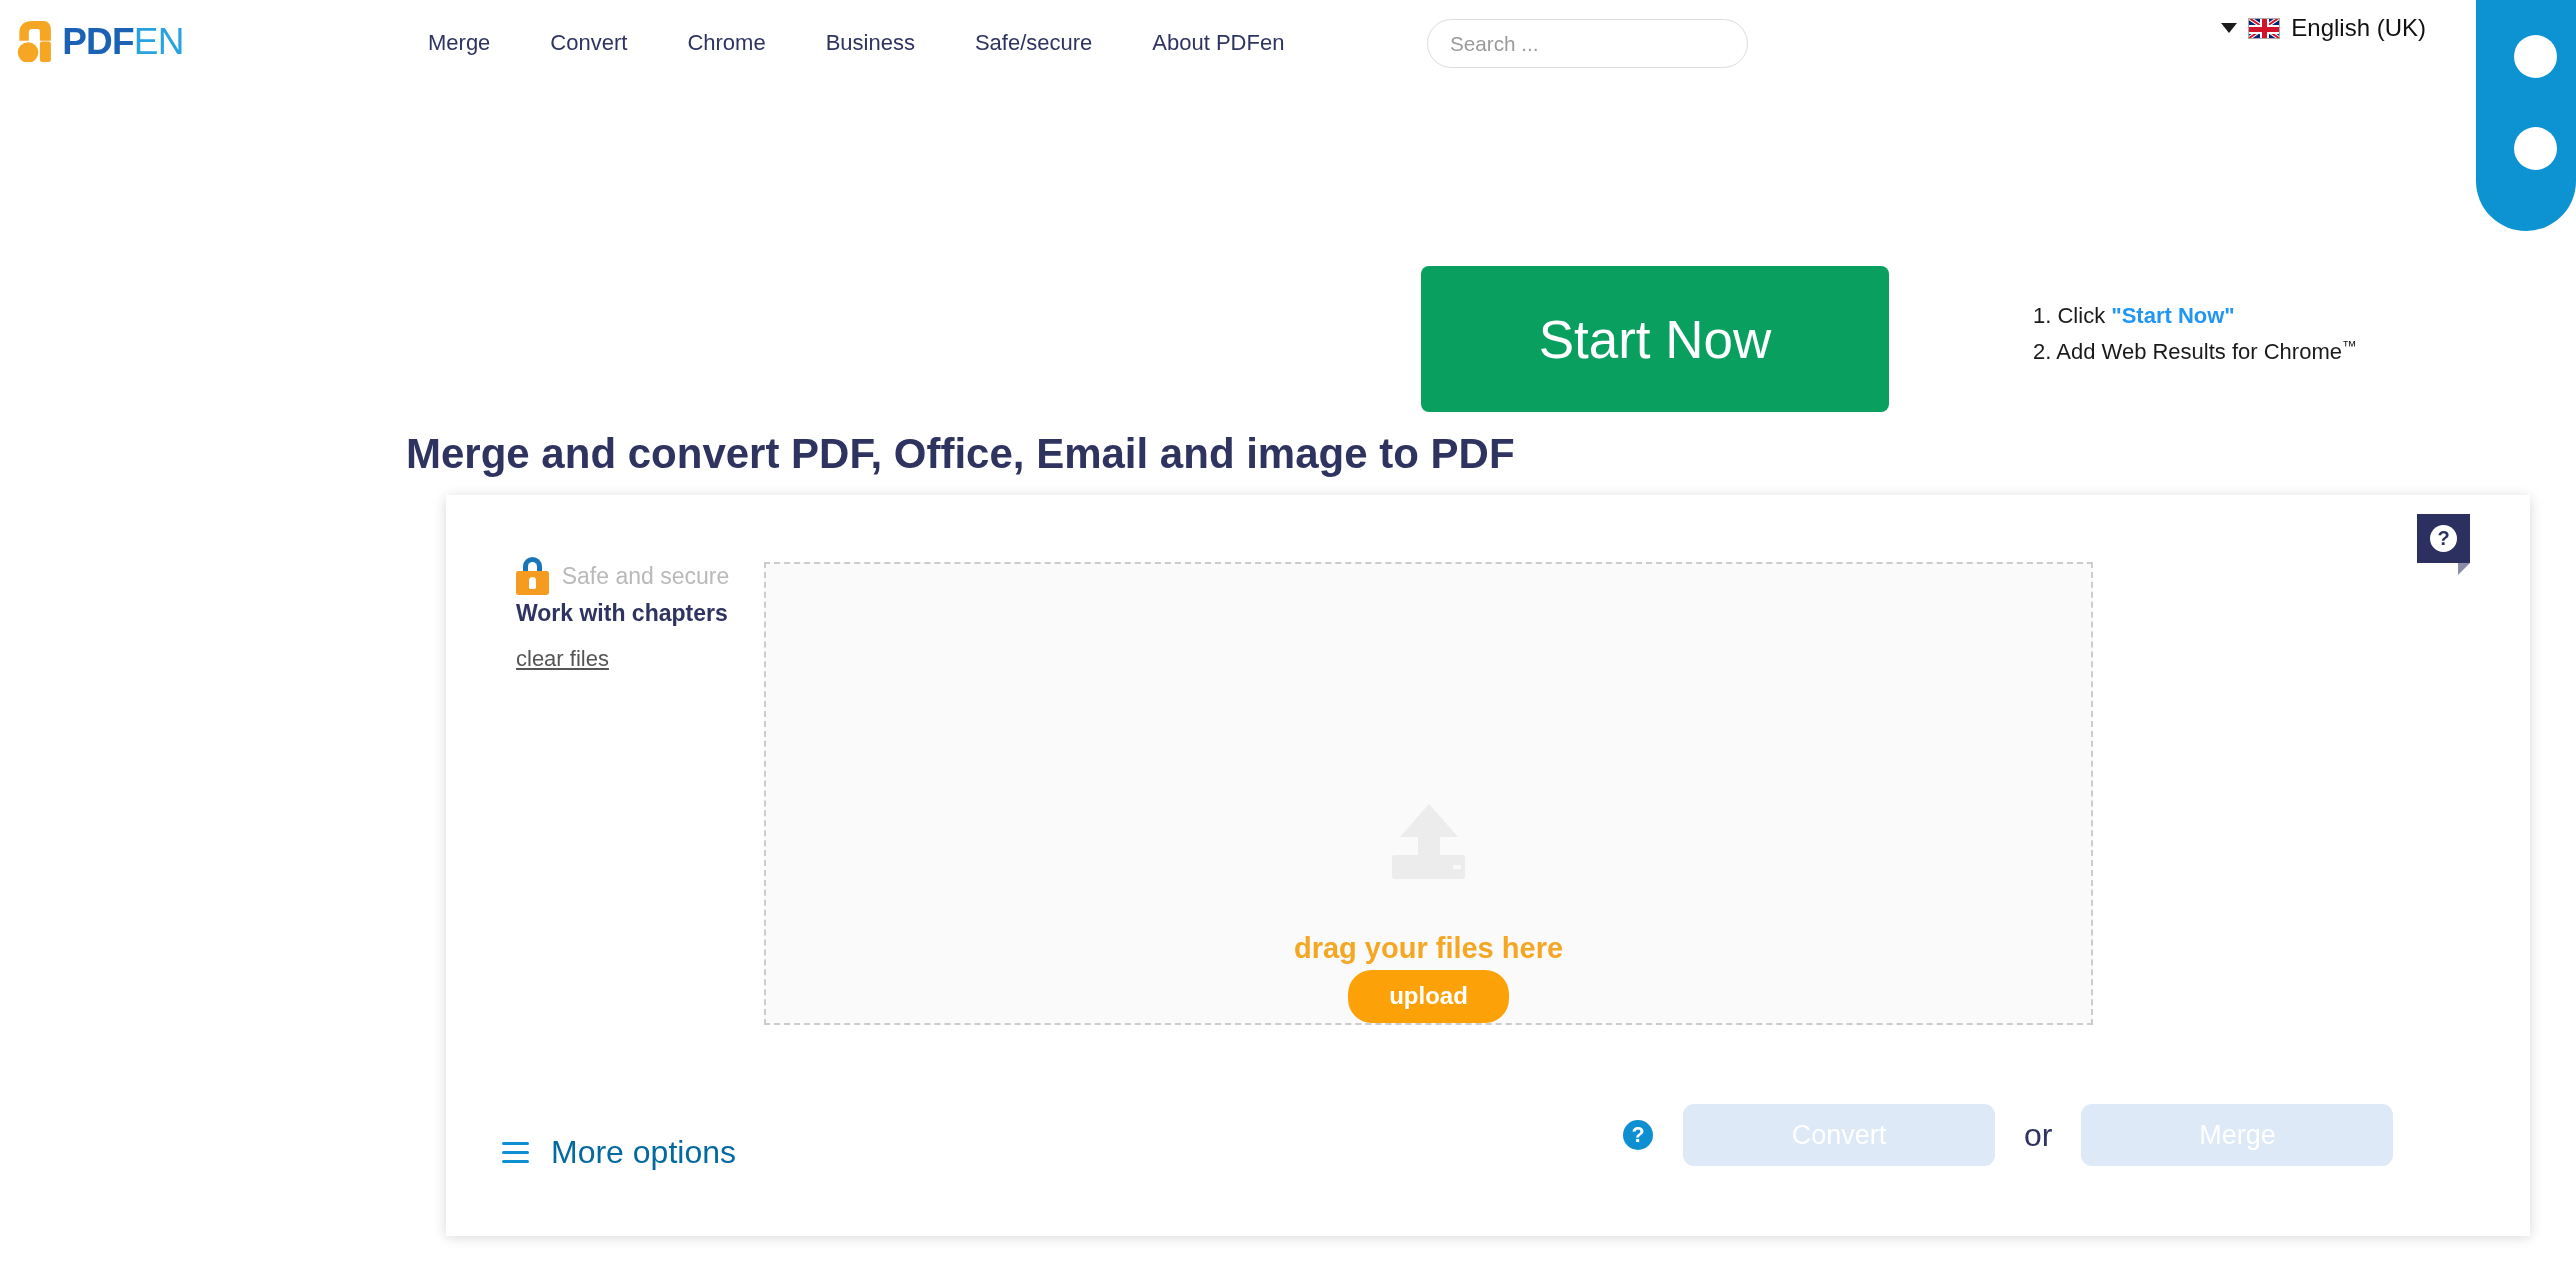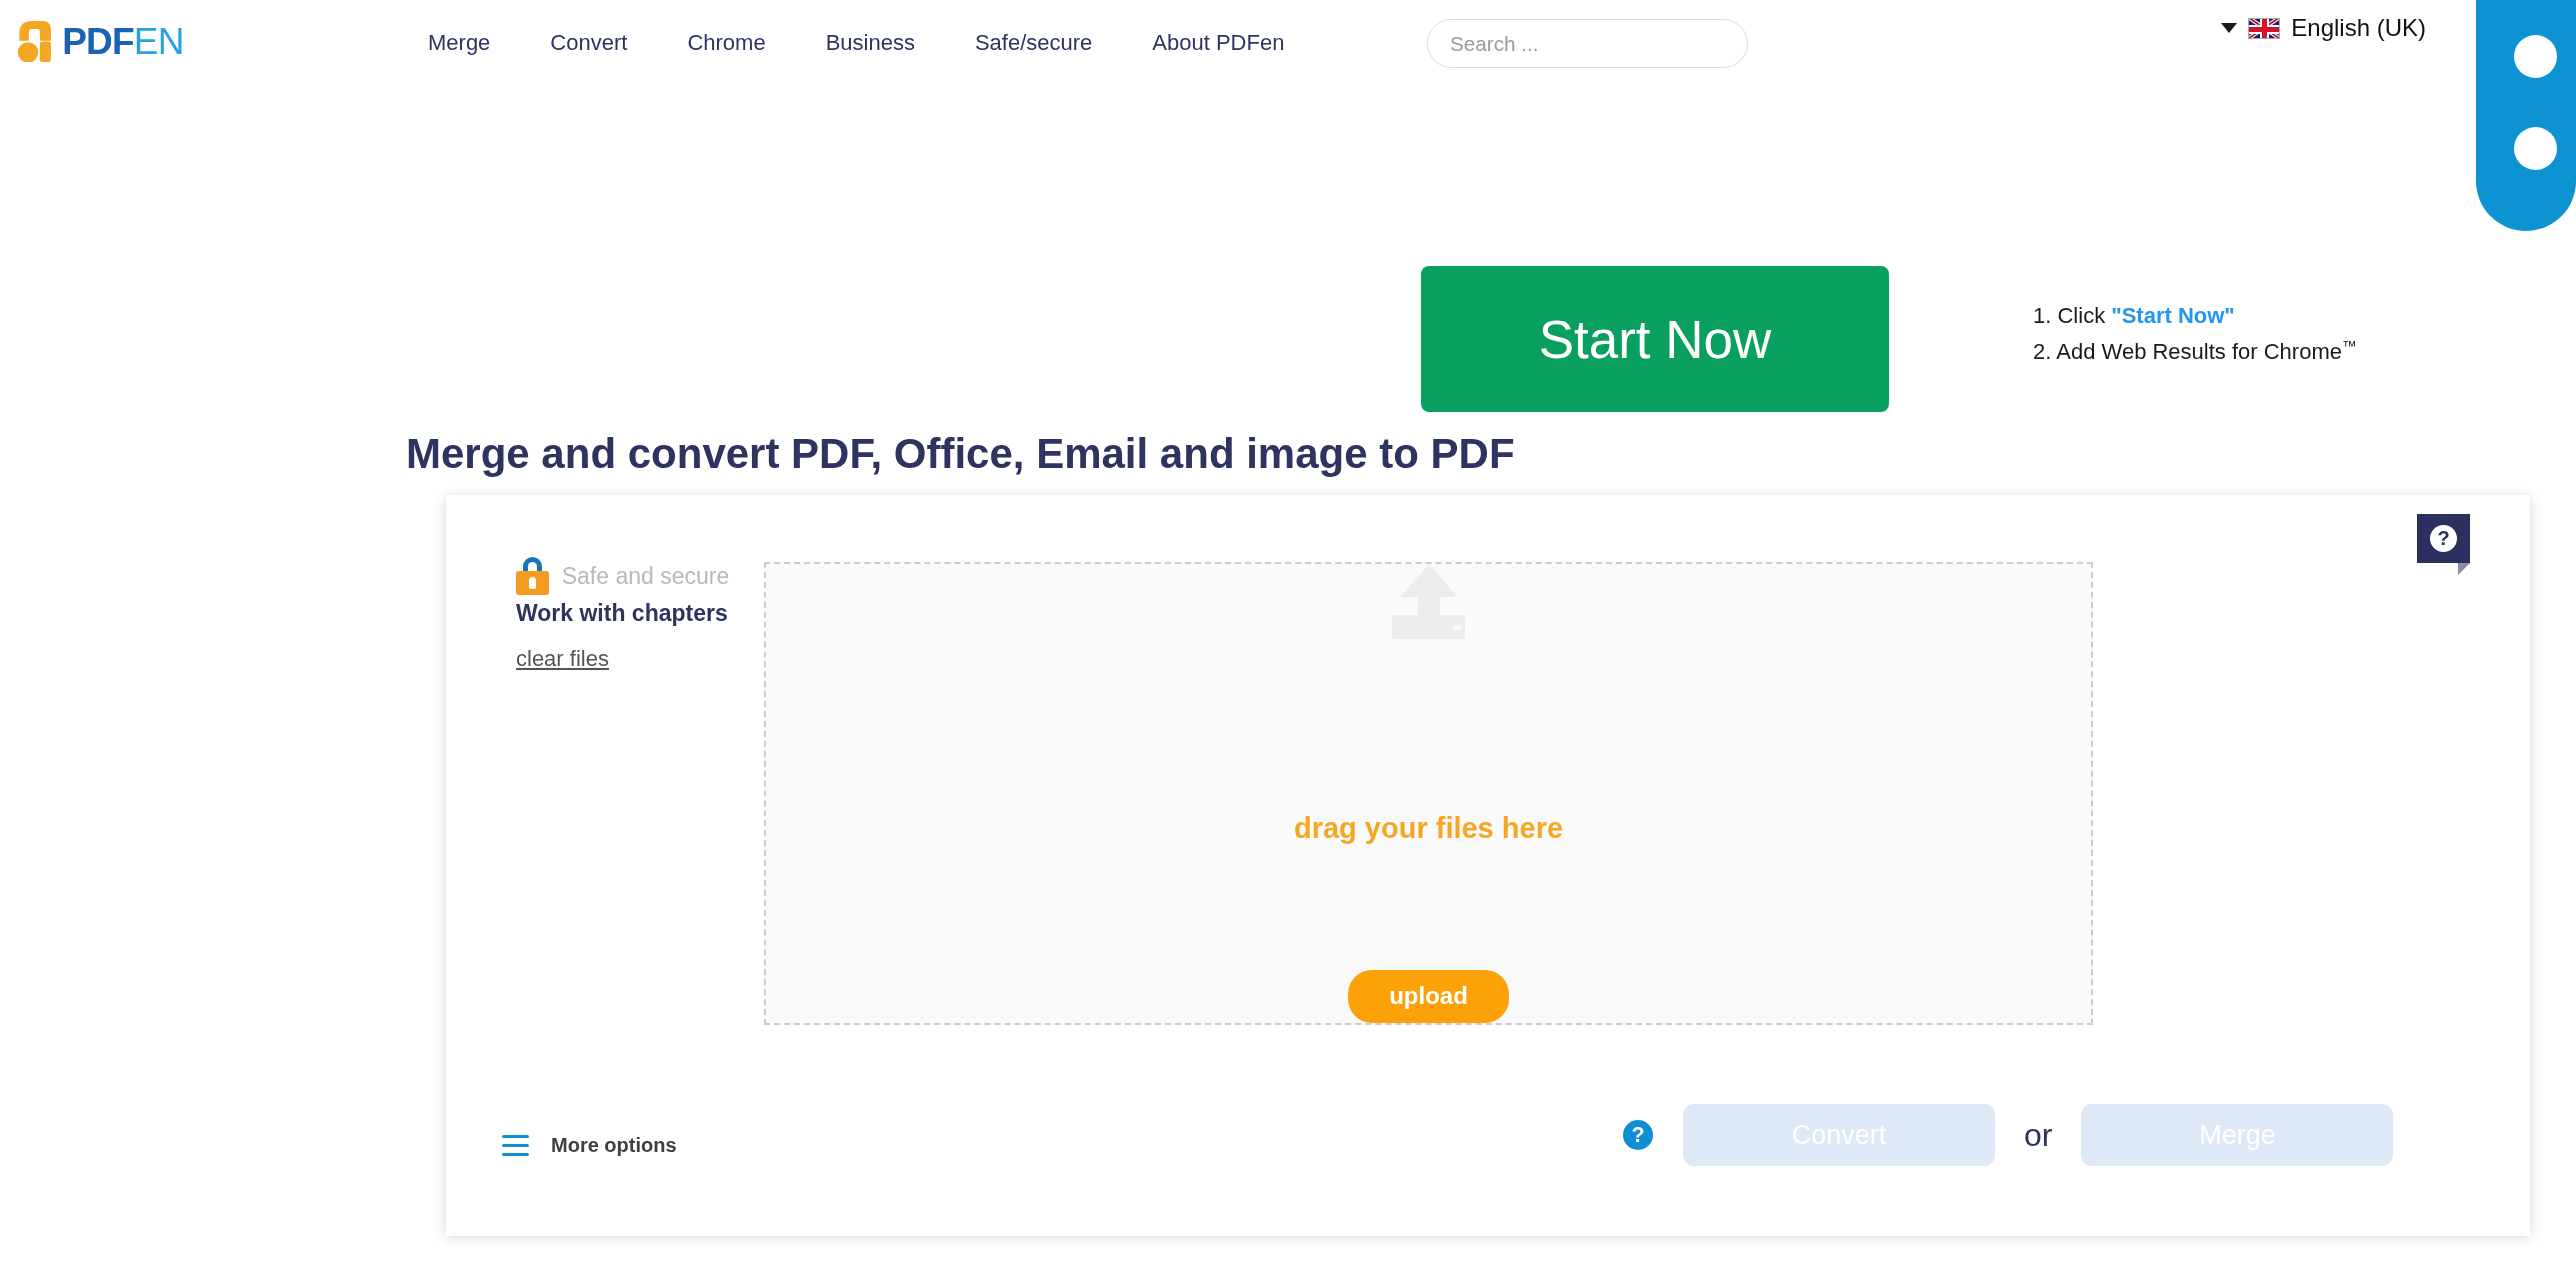--- a/index.html
+++ b/index.html
@@ -98,27 +98,27 @@
   .safe-text { font-size: 23px; color: #b9b9b9; }
 
   .chapters { position: absolute; left: 70px; top: 105px; font-size: 23px; font-weight: bold; color: #2e3360; }
   .clear-files { position: absolute; left: 70px; top: 151px; font-size: 22px; color: #555; text-decoration: underline; cursor: pointer; }
 
   .options { position: absolute; left: 65px; top: 913px; }
 
   .more-options { position: absolute; left: 461px; top: 1134px; display: flex; align-items: center; gap: 22px; cursor: pointer; }
   .burger { width: 27px; height: 20.7px; display: flex; flex-direction: column; justify-content: space-between; }
   .burger span { display: block; height: 3.2px; background: #0e8fd1; border-radius: 1.6px; }
-  .more-label { font-size: 20px; font-weight: bold; color: #404040; }
+  .more-label { font-size: 32px; font-weight: normal; color: #0369a1; }
 
   
   .dropzone {
     position: absolute; left: 1066px; top: 562px; width: 1329px; height: 463px;
     border: 2.4px dashed #cccccc; background: #fafafa;
-    display: flex; flex-direction: column; align-items: center; justify-content: space-between;
+    display: flex; flex-direction: column; align-items: center; justify-content: flex-end;
   }
   .upload-icon { width: 80px; height: 75px; position: relative; margin-bottom: 53px; }
   .upload-icon .arrow-head {
     position: absolute; left: 11px; top: 0; width: 0; height: 0;
     border-left: 29px solid transparent; border-right: 29px solid transparent; border-bottom: 33px solid #ececec;
   }
   .upload-icon .arrow-stem { position: absolute; left: 29px; top: 32px; width: 22px; height: 27px; background: #ececec; }
   .upload-icon .tray { position: absolute; left: 3.2px; bottom: 0; width: 73px; height: 24px; background: #ececec; border-radius: 2.4px; }
   .upload-icon .tray-dot { position: absolute; right: 8px; bottom: 9.5px; width: 8px; height: 4.8px; background: #fafafa; border-radius: 0.8px; }
 

